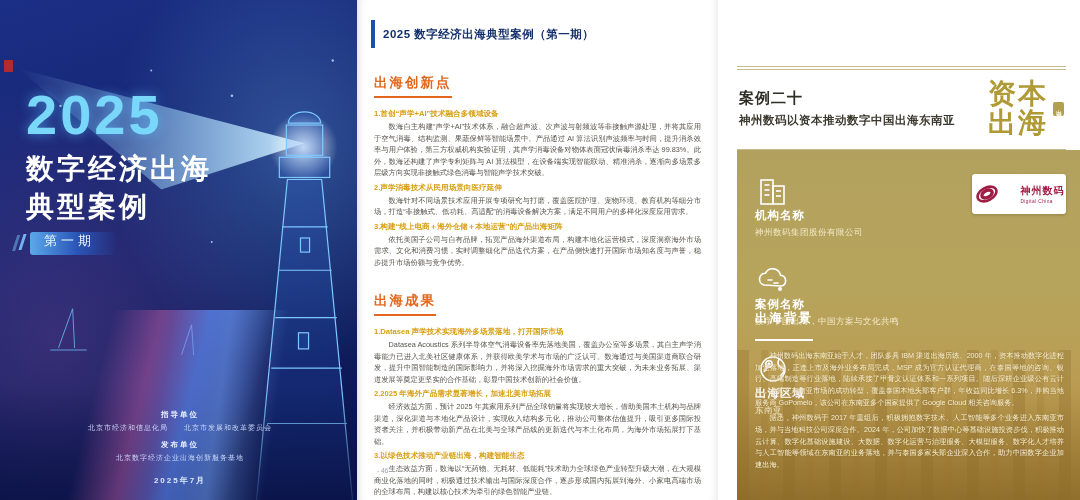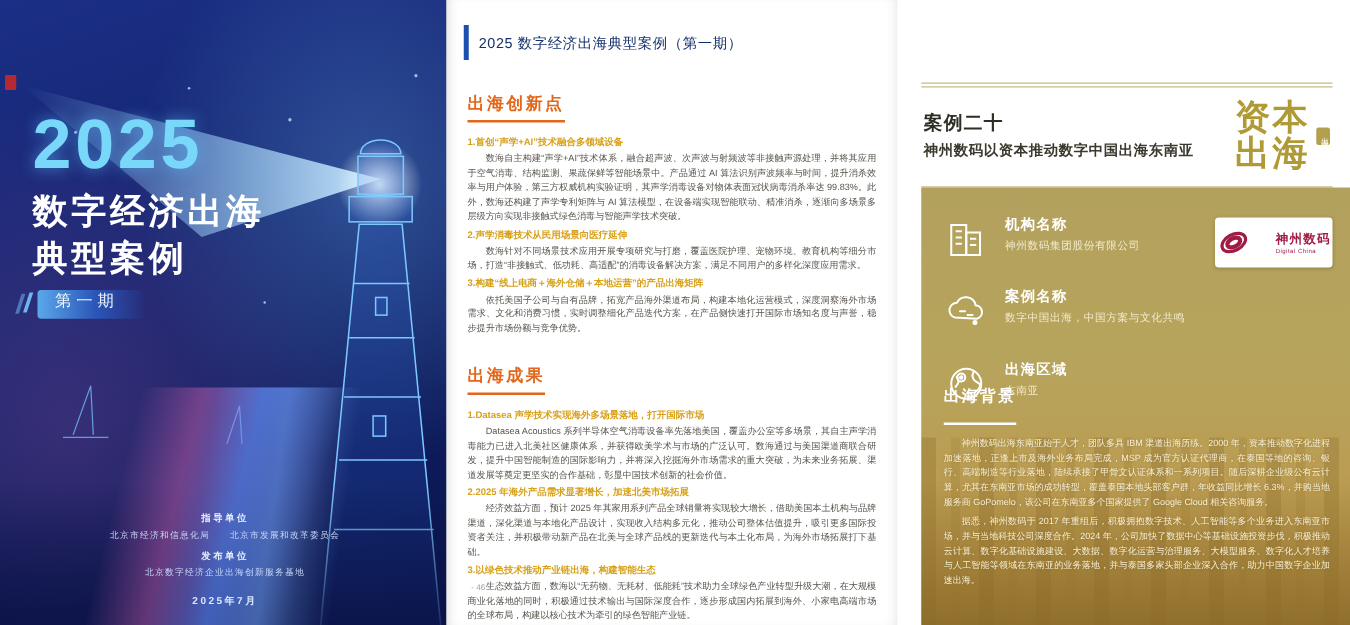--- a/index.html
+++ b/index.html
@@ -30,21 +30,21 @@
   .cover-footer { position:absolute; left:0; right:0; bottom:14px; text-align:center; color:#d9e4ff; }
   .cf-label { font-size:7.5px; font-weight:700; letter-spacing:2px; margin-top:7px; color:#e8f0ff; }
   .cf-line  { font-size:7px; letter-spacing:1px; margin-top:3px; color:#c7d6f8; }
   .cf-date  { font-size:8px; letter-spacing:2px; margin-top:12px; color:#dce7ff; font-weight:700; }
 
   
   .page { position:absolute; left:357px; top:0; width:361px; height:500px; background:#fff;
           box-shadow:inset 8px 0 10px -8px rgba(0,0,0,.18), inset -8px 0 10px -8px rgba(0,0,0,.12); }
   .page-header { position:absolute; left:14px; top:20px; display:flex; align-items:center; }
   .ph-bar { width:4px; height:28px; background:#1d4fae; margin-right:8px; }
-  .ph-text { font-size:11.5px; font-weight:400; color:#14306b; letter-spacing:.5px; }
+  .ph-text { font-size:11.5px; font-weight:700; color:#14306b; letter-spacing:.5px; }
   .page-content { position:absolute; left:17px; right:17px; top:64px; }
   .sec-head { display:inline-block; font-size:13.5px; font-weight:800; color:#e2671c; letter-spacing:2px;
               border-bottom:2.5px solid #e2671c; padding-bottom:4px; margin-bottom:7px;margin-top:10px; }
   .sub-head { font-size:7.6px; font-weight:800; color:#d8a018; margin:4px 0 2px; }
   .body-p { font-size:7.3px; color:#58544d; line-height:1.58; text-align:justify; text-indent:2em; margin-bottom:2px; }
   .sec-gap { height:12px; }
   .pagenum { position:absolute; left:20px; bottom:26px; font-size:6.5px; color:#9aa0a8; }
 
   
   .case { position:absolute; left:718px; top:0; width:362px; height:500px; background:#fff; overflow:hidden; }
@@ -58,21 +58,21 @@
   .badge-txt { font-size:28px; font-weight:800; color:#b09a35; line-height:1.02; letter-spacing:2px; text-align:center; }
   .badge-tag { margin-left:5px; background:#b3a04e; color:#fffdf2; border-radius:2px; padding:3px 1px;
                writing-mode:vertical-rl; font-size:6px; letter-spacing:2px; }
 
   .gold-card { position:absolute; left:19px; right:0; top:150px; bottom:0; overflow:hidden;
                background:linear-gradient(180deg,#b2a15e 0%,#b7a45c 40%,#bb9c52 68%,#a9883f 88%,#9d7c35 100%); }
   .skyline { position:absolute; left:0; right:0; bottom:0; height:150px; opacity:.35;
              background:repeating-linear-gradient(90deg, rgba(110,78,18,.55) 0 12px, rgba(110,78,18,0) 12px 24px, rgba(130,92,25,.4) 24px 31px, rgba(110,78,18,0) 31px 46px),
                         linear-gradient(0deg, rgba(90,60,10,.55) 0%, transparent 80%); }
   .info-col { position:absolute; left:18px; top:22px; }
-  .info-row { display:flex; margin-bottom:22px; }
+  .info-row { display:flex; margin-bottom:22px;flex-direction:column; }
   .info-icon { width:36px; height:36px; margin-right:13px; flex:0 0 auto; }
   .info-label { font-size:11.5px; font-weight:800; color:#ffffff; letter-spacing:1px; }
   .info-value { font-size:8.5px; color:#f3e9c9; margin-top:4px; letter-spacing:.5px; }
   .logo-box { position:absolute; right:14px; top:24px; width:94px; height:40px; background:#fff; border-radius:3px;
               display:flex; align-items:center; justify-content:center; box-shadow:0 1px 3px rgba(60,40,0,.25);gap:16px; }
   .logo-swirl { width:26px; height:22px; margin-right:5px; }
   .logo-cn { font-size:10px; font-weight:800; color:#a11c44; letter-spacing:1px; }
   .logo-en { font-size:4.8px; color:#a11c44; margin-top:1px; letter-spacing:.4px; }
   .bg-block { position:absolute; left:18px; right:16px; top:158px; }
   .bg-head { display:inline-block; font-size:12.5px; font-weight:800; color:#fff; letter-spacing:2px;

